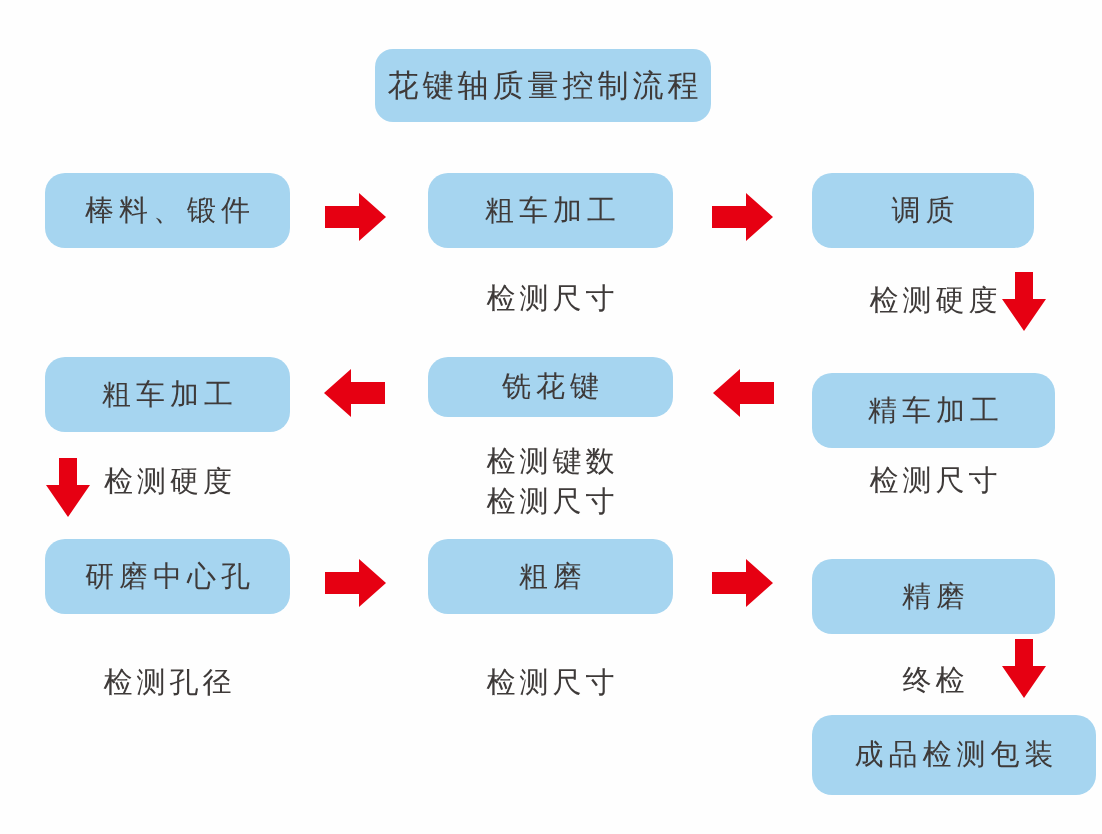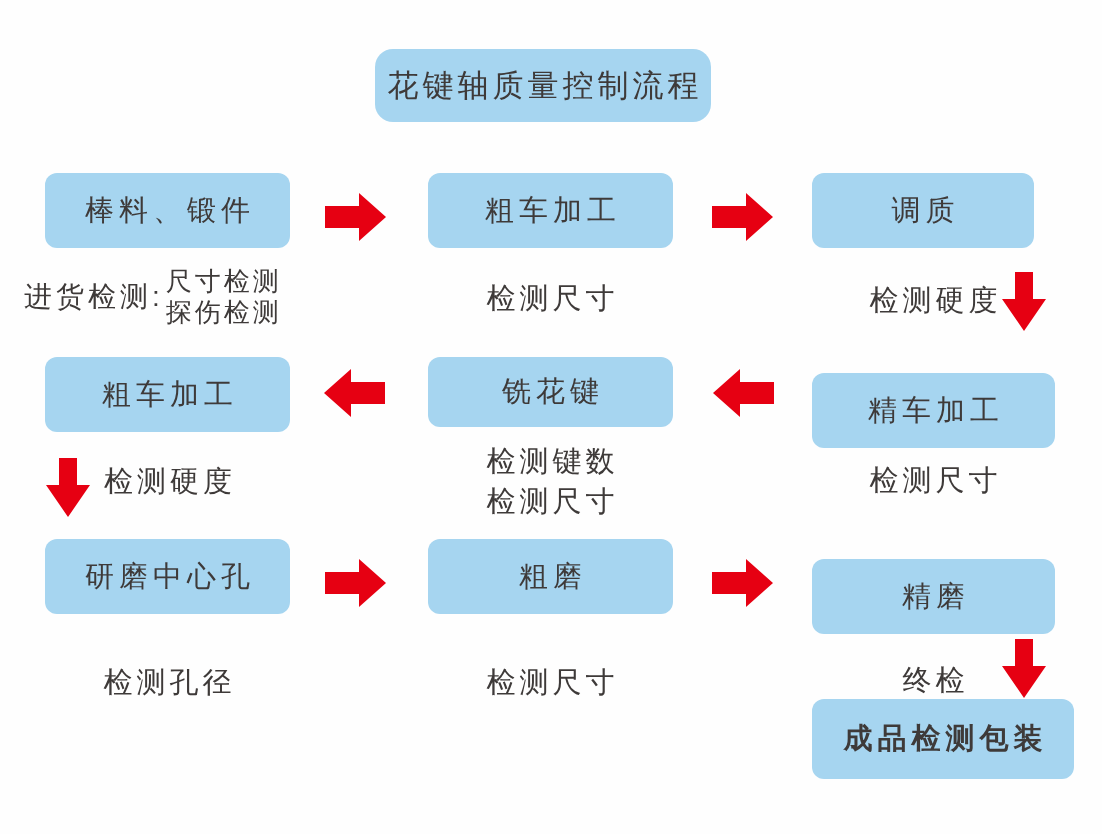--- a/index.html
+++ b/index.html
@@ -14,21 +14,21 @@
     width:1102px;
     height:834px;
     background:#fefefe;
     font-family:"Liberation Sans","DejaVu Sans",sans-serif;
     color:var(--text-color);
     overflow:hidden;
   }
   .box{
     position:absolute;
     background:var(--box-color);
-    border-radius:12px;
+    border-radius:20px;
     display:flex;
     align-items:center;
     justify-content:center;
     font-size:29px;
     letter-spacing:5px;
     text-indent:5px;
     white-space:nowrap;
   }
   .title-box{
     border-radius:18px;
@@ -81,35 +81,28 @@
   <div class="box" style="left:428px;top:173px;width:245px;height:75px;">粗车加工</div>
   <div class="box" style="left:812px;top:173px;width:222px;height:75px;">调质</div>
 
   <svg class="arrow" style="left:325px;top:192px;" width="62" height="50" viewBox="0 0 62 50">
     <polygon points="0,14 34,14 34,1 61,25 34,49 34,36 0,36"></polygon>
   </svg>
   <svg class="arrow" style="left:712px;top:192px;" width="62" height="50" viewBox="0 0 62 50">
     <polygon points="0,14 34,14 34,1 61,25 34,49 34,36 0,36"></polygon>
   </svg>
 
-  <div class="label incoming" style="left:24px;top:264px;height:66px;">
-    <span>进货检测:</span>
-    <span class="incoming-stack">
-      <span>尺寸检测</span>
-      <span>探伤检测</span>
-    </span>
-  </div>
   <div class="label centered" style="left:428px;top:279px;width:245px;">检测尺寸</div>
   <div class="label centered" style="left:812px;top:281px;width:243px;">检测硬度</div>
   <svg class="arrow" style="left:1001px;top:272px;" width="46" height="60" viewBox="0 0 46 60">
     <polygon points="14,0 32,0 32,27 45,27 23,59 1,27 14,27"></polygon>
   </svg>
 
   <div class="box" style="left:45px;top:357px;width:245px;height:75px;">粗车加工</div>
-  <div class="box" style="left:428px;top:357px;width:245px;height:70px;">铣花键</div>
+  <div class="box" style="left:428px;top:357px;width:245px;height:60px;">铣花键</div>
   <div class="box" style="left:812px;top:357px;width:243px;height:75px;margin-top:16px;">精车加工</div>
 
   <svg class="arrow" style="left:323px;top:368px;" width="62" height="50" viewBox="0 0 62 50">
     <polygon points="62,14 28,14 28,1 1,25 28,49 28,36 62,36"></polygon>
   </svg>
   <svg class="arrow" style="left:712px;top:368px;" width="62" height="50" viewBox="0 0 62 50">
     <polygon points="62,14 28,14 28,1 1,25 28,49 28,36 62,36"></polygon>
   </svg>
 
   <svg class="arrow" style="left:45px;top:458px;" width="46" height="60" viewBox="0 0 46 60">
@@ -133,15 +126,15 @@
     <polygon points="0,14 34,14 34,1 61,25 34,49 34,36 0,36"></polygon>
   </svg>
 
   <div class="label centered" style="left:45px;top:663px;width:245px;text-align:center;">检测孔径</div>
   <div class="label centered" style="left:428px;top:663px;width:245px;">检测尺寸</div>
   <div class="label centered" style="left:812px;top:661px;width:243px;">终检</div>
   <svg class="arrow" style="left:1001px;top:639px;" width="46" height="60" viewBox="0 0 46 60">
     <polygon points="14,0 32,0 32,27 45,27 23,59 1,27 14,27"></polygon>
   </svg>
 
-  <div class="box" style="left:812px;top:699px;width:262px;height:80px;font-weight:bold;">成品检测包装</div>
+  <div class="box" style="left:812px;top:715px;width:284px;height:80px;">成品检测包装</div>
 
 </div>
 
 </body></html>

